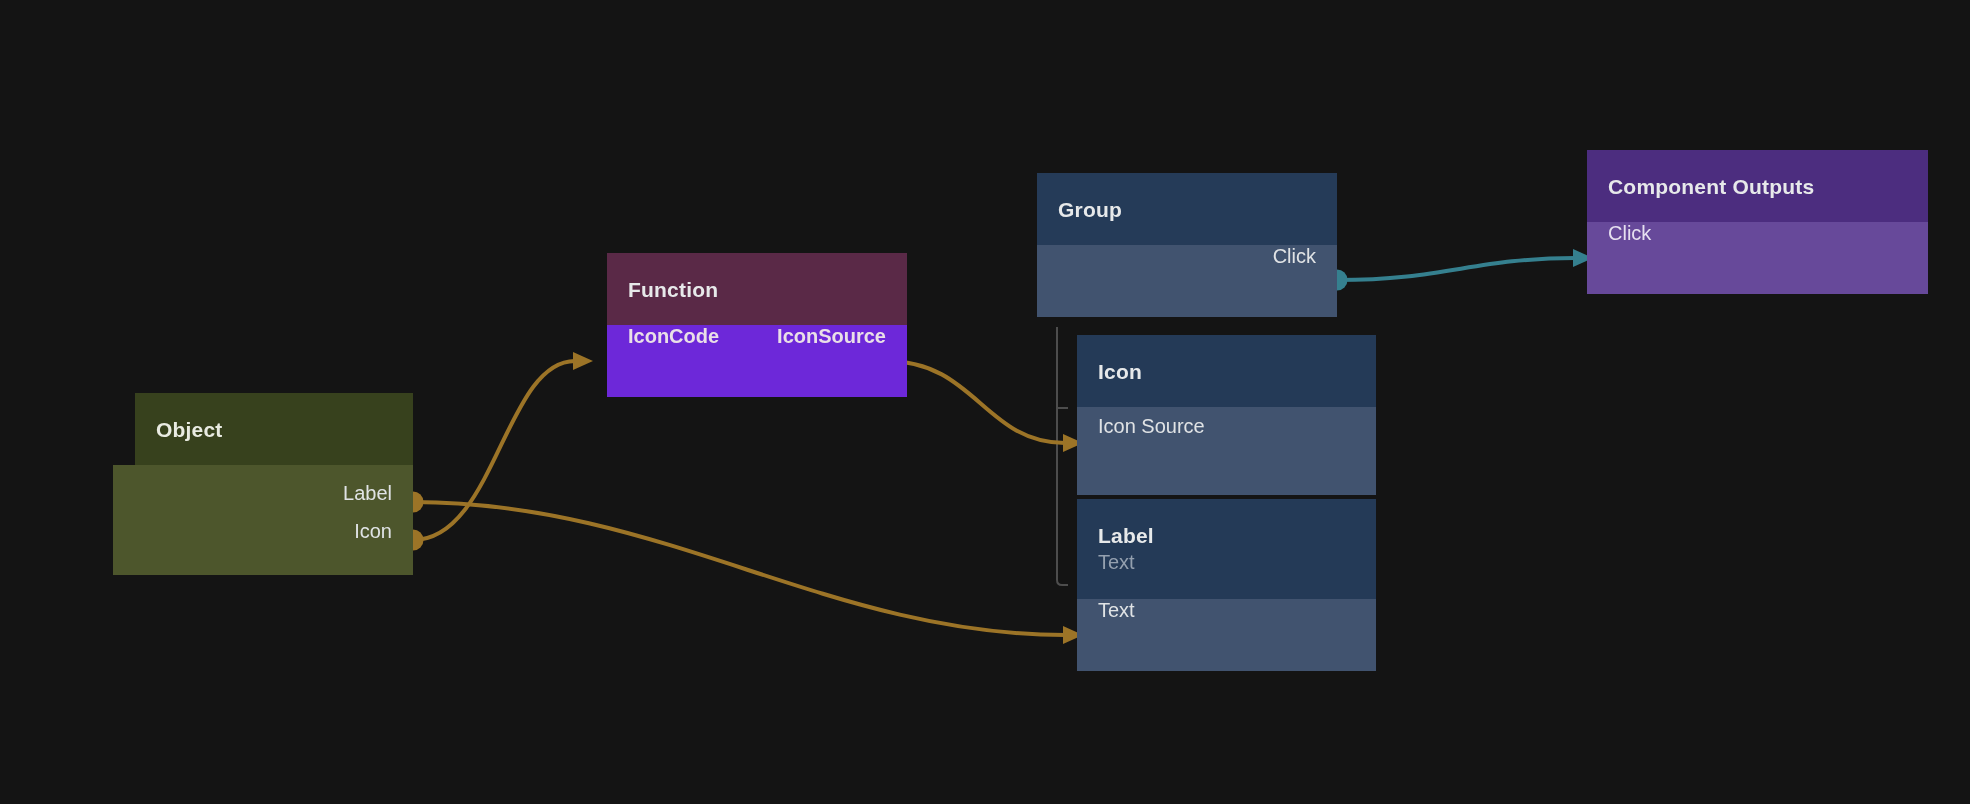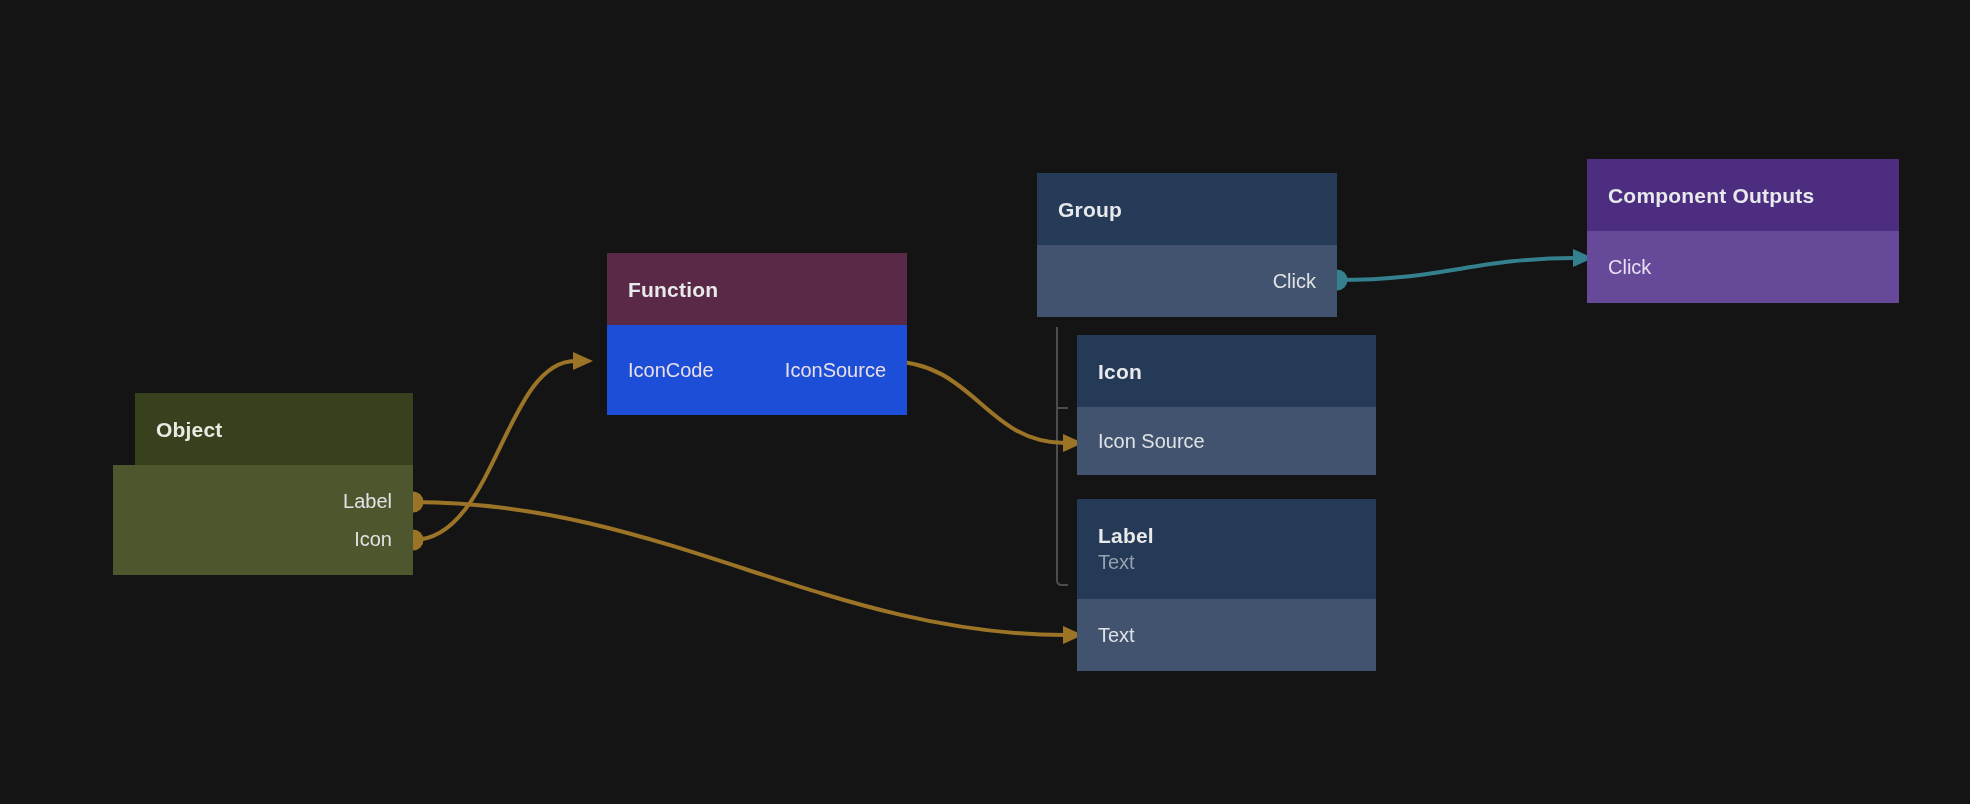--- a/index.html
+++ b/index.html
@@ -25,62 +25,61 @@
   .subtitle { font-size: 20px; font-weight: 400; color: #94a0af; }
   .hdr .title, .hdr .subtitle { line-height: 27px; }
   .bdy {
     display: flex;
     flex-direction: column;
     justify-content: center;
     box-sizing: border-box;
   }
   .row {
     display: flex;
-    align-items: center;
     height: 38px;
     padding: 0 21px;
     box-sizing: border-box;
     font-size: 20px;
     color: #e0e3e5;
   }
   .row.right { justify-content: flex-end; }
   .row.split { justify-content: space-between; }
 
   
   .node.object        { left: 113px; top: 393px; width: 300px; }
   .node.object .hdr   { height: 72px; background: #37411d; margin-left: 22px; }
   .node.object .title { color: #e9ebe2; }
   .node.object .bdy   { height: 110px; background: #4d562c; }
 
   
   .node.function        { left: 587px; top: 253px; width: 300px; padding-left: 20px; }
   .node.function .hdr   { height: 72px; background: #5a2947; }
-  .node.function .bdy   { height: 90px; background: #1d4ed8; }
+  .node.function .bdy   { height: 72px; background: #6d28d9; font-weight: bold; }
   .node.function .row   { height: 72px; color: #eadfe7; }
 
   
   .node.group        { left: 1037px; top: 173px; width: 300px; }
   .node.group .hdr   { height: 72px; background: #253b58; }
   .node.group .bdy   { height: 72px; background: #41536f; }
   .node.group .row   { height: 72px; }
 
   
   .node.icon-node        { left: 1077px; top: 335px; width: 299px; }
   .node.icon-node .hdr   { height: 72px; background: #243a57; }
-  .node.icon-node .bdy   { height: 68px; background: #41536f; }
+  .node.icon-node .bdy   { height: 88px; background: #41536f; }
   .node.icon-node .row   { height: 72px; }
 
   
   .node.label-node        { left: 1077px; top: 499px; width: 299px; }
   .node.label-node .hdr   { height: 100px; background: #243a57; }
   .node.label-node .bdy   { height: 72px; background: #41536f; }
   .node.label-node .row   { height: 72px; }
 
   
-  .node.component-outputs        { left: 1587px; top: 150px; width: 312px; margin-top: 9px; }
+  .node.component-outputs        { left: 1587px; top: 150px; width: 341px; }
   .node.component-outputs .hdr   { height: 72px; background: #4c2d7f; }
   .node.component-outputs .bdy   { height: 72px; background: #67499a; }
   .node.component-outputs .row   { height: 72px; color: #e6e0f0; }
 </style>
 </head>
 <body>
 
 <div class="canvas">
 
   <svg class="wires" width="1970" height="804" viewBox="0 0 1970 804">

